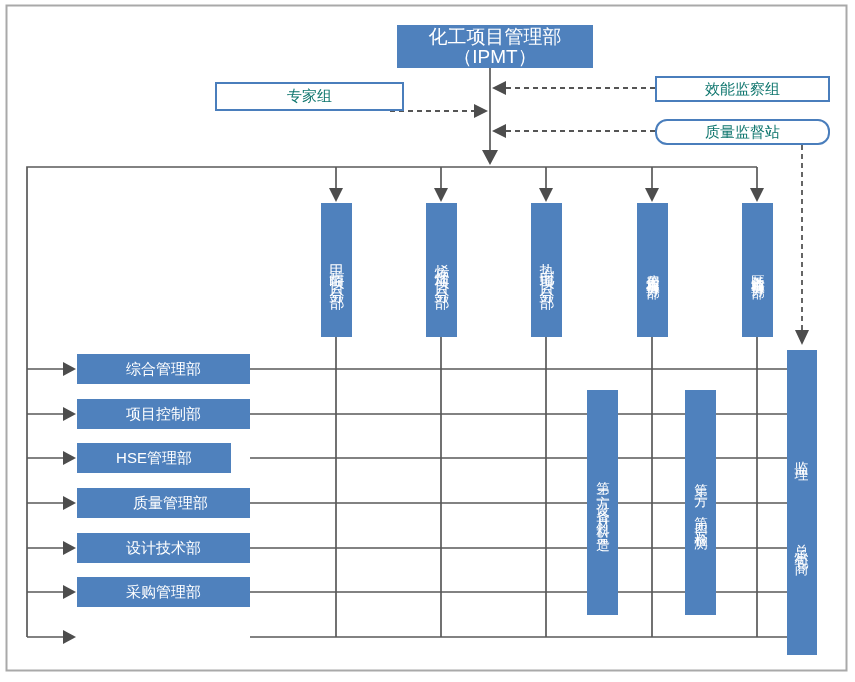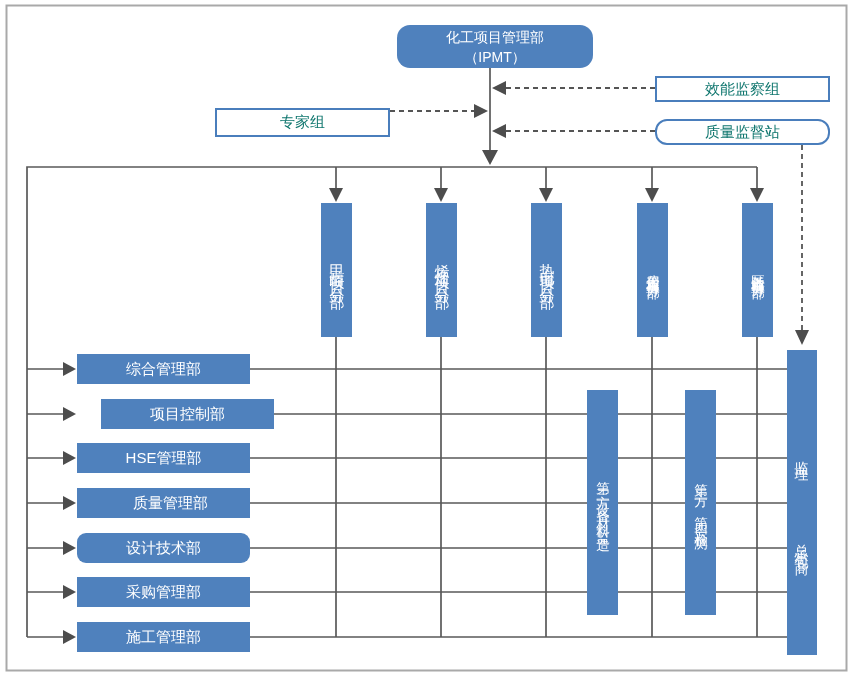--- a/index.html
+++ b/index.html
@@ -32,23 +32,22 @@
   }
   .outline {
     background: #ffffff;
     border: 2px solid #4a7ebc;
     color: #0f766e;
     font-size: 15px;
   }
   .dept { font-size: 15px; }
   .ipmt {
     flex-direction: column;
-    font-size: 14px;
+    font-size: 19px;
     line-height: 20px;
-    border-radius: 13px;
   }
   .vtext {
     writing-mode: vertical-rl;
     text-orientation: upright;
   }
   .v6 { font-size: 15px; letter-spacing: 6px; }
   .v8 { font-size: 13.5px; letter-spacing: 1.5px; }
   .v9 { font-size: 13.5px; letter-spacing: 7px; }
   .v10 { font-size: 13.5px; letter-spacing: 5px; }
   .contractor {
@@ -137,37 +136,36 @@
 
       <polygon points="795,330 809,330 802,345"></polygon>
     </g>
   </svg>
 
   <div class="box fill ipmt" style="left:397px; top:25px; width:196px; height:43px;">
     <span>化工项目管理部</span>
     <span>（IPMT）</span>
   </div>
 
-  <div class="box outline" style="left:215px; top:108px; width:175px; height:29px;font-family:Liberation Mono, monospace;">专家组</div>
+  <div class="box outline" style="left:215px; top:82px; width:189px; height:29px;font-family:Liberation Mono, monospace;">专家组</div>
   <div class="box outline" style="left:655px; top:76px; width:175px; height:26px;">效能监察组</div>
   <div class="box outline" style="left:655px; top:119px; width:175px; height:26px;border-radius:12px;">质量监督站</div>
 
   <div class="box fill vtext v6" style="left:321px; top:203px; width:31px; height:134px;">甲醇项目分部</div>
   <div class="box fill vtext v6" style="left:426px; top:203px; width:31px; height:134px;">烯烃项目分部</div>
   <div class="box fill vtext v6" style="left:531px; top:203px; width:31px; height:134px;">热电项目分部</div>
   <div class="box fill vtext v8" style="left:637px; top:203px; width:31px; height:134px;">公用工程项目分部</div>
   <div class="box fill vtext v8" style="left:742px; top:203px; width:31px; height:134px;">区外工程项目分部</div>
 
   <div class="box fill dept" style="left:77px; top:354px; width:173px; height:30px;">综合管理部</div>
-  <div class="box fill dept" style="left:77px; top:399px; width:173px; height:30px;margin-left:24px;">项目控制部</div>
-  <div class="box fill dept" style="left:77px; top:443px; width:173px; height:30px;">HSE管理部</div>
+  <div class="box fill dept" style="left:77px; top:399px; width:173px; height:30px;">项目控制部</div>
+  <div class="box fill dept" style="left:77px; top:443px; width:154px; height:30px;">HSE管理部</div>
   <div class="box fill dept" style="left:77px; top:488px; width:173px; height:30px;padding-left:14px;">质量管理部</div>
-  <div class="box fill dept" style="left:77px; top:533px; width:173px; height:30px;border-radius:9px;">设计技术部</div>
+  <div class="box fill dept" style="left:77px; top:533px; width:173px; height:30px;">设计技术部</div>
   <div class="box fill dept" style="left:77px; top:577px; width:173px; height:30px;text-align:center;">采购管理部</div>
-  <div class="box fill dept" style="left:77px; top:622px; width:173px; height:30px;">施工管理部</div>
 
   <div class="box fill vtext v9" style="left:587px; top:390px; width:31px; height:225px;">第三方设备材料监造</div>
   <div class="box fill vtext v10" style="left:685px; top:390px; width:31px; height:225px;">第三方、第四方检测</div>
 
   <div class="box fill contractor" style="left:787px; top:350px; width:30px; height:305px;">
     <span class="vtext">监理</span>
     <span class="vtext">总承包商</span>
   </div>
 
 </div>

